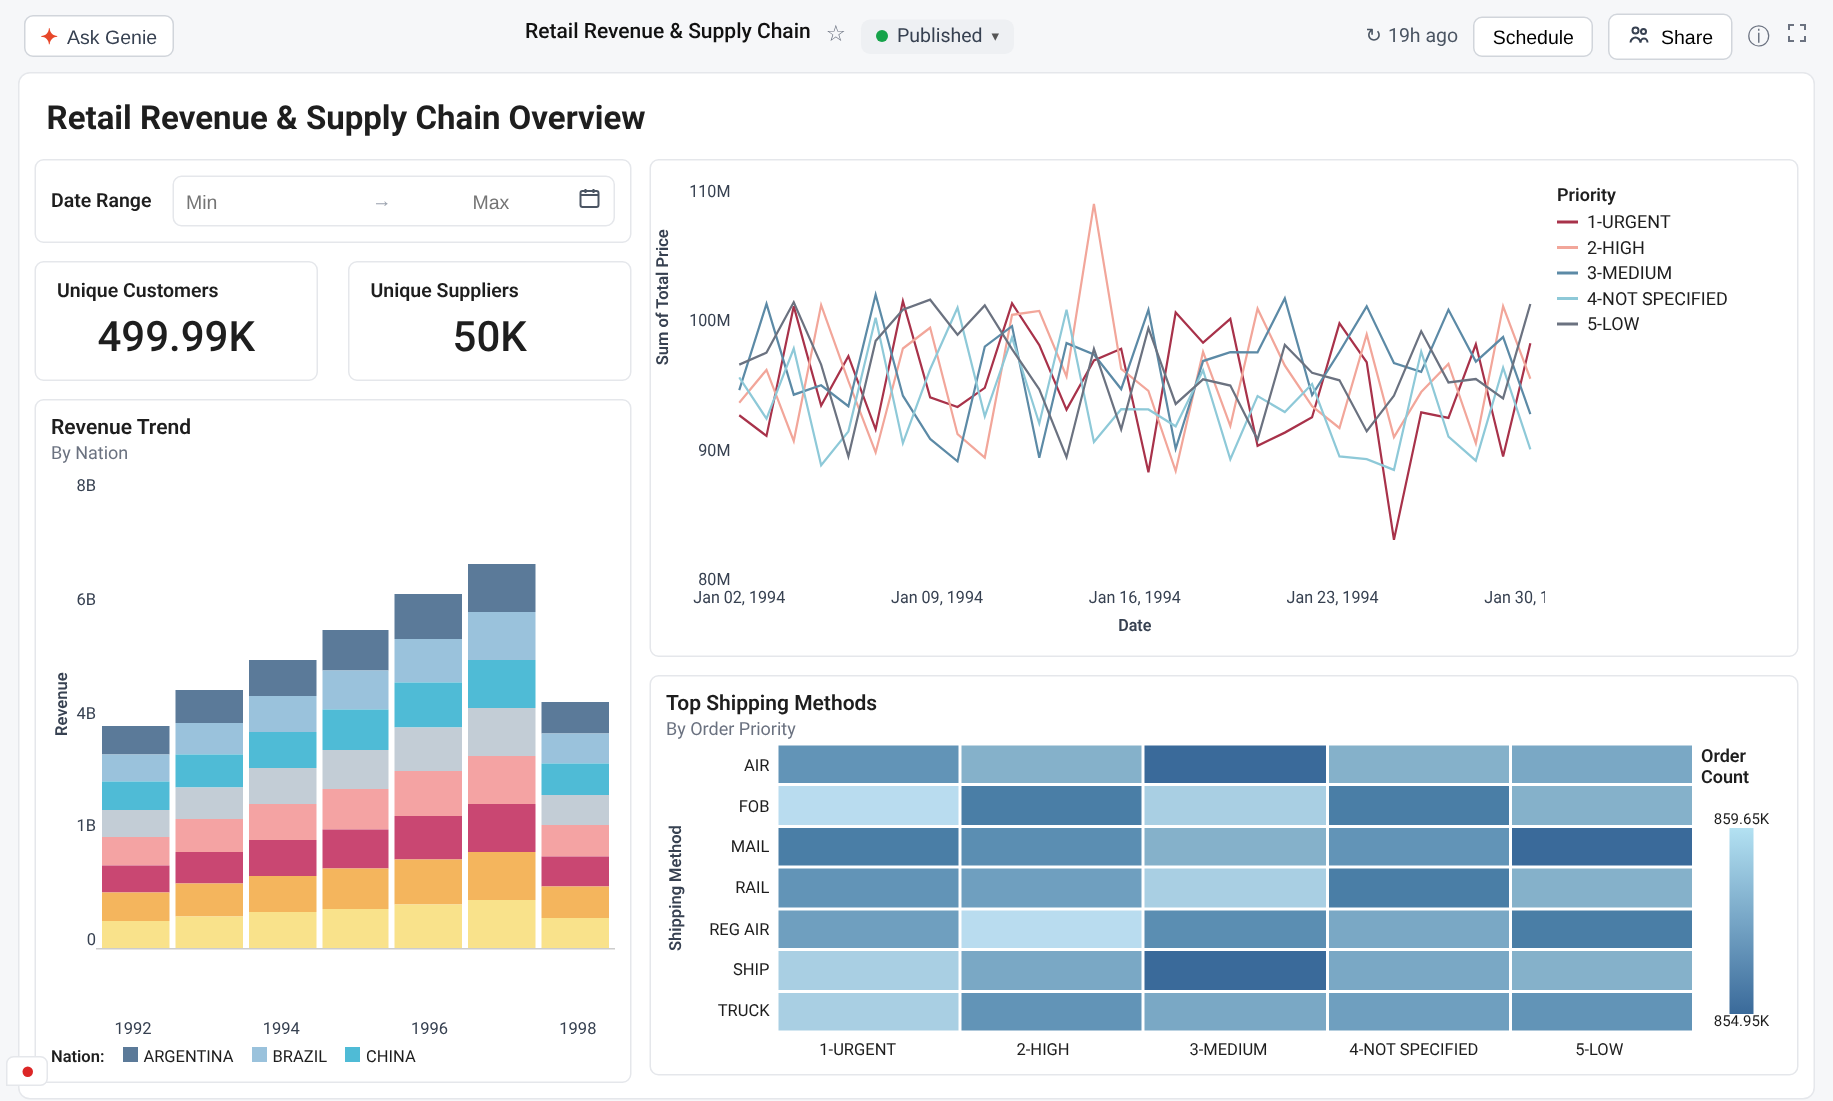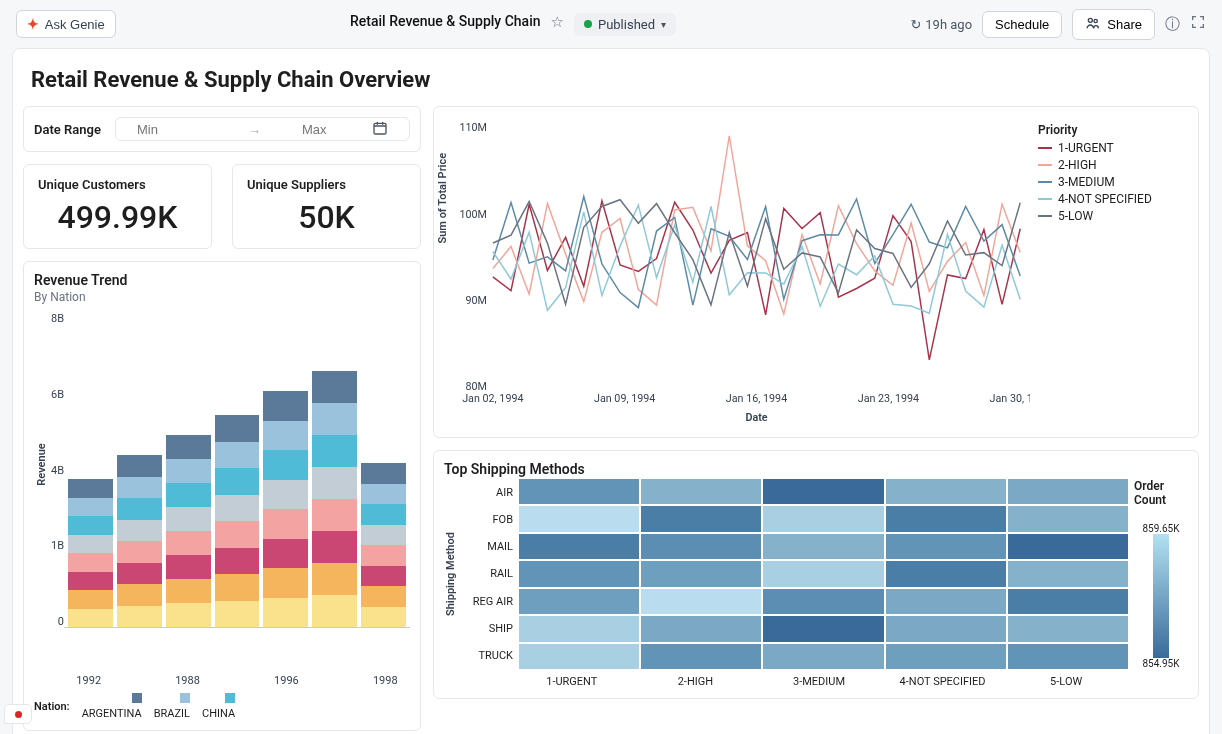--- a/index.html
+++ b/index.html
@@ -27,30 +27,30 @@
 .card { background:#fff; border:1px solid #e5e7eb; border-radius:8px; margin:0 12px 12px 12px; padding:18px 10px 10px 10px; }
 .page-title { font-size:22px; font-weight:700; margin: 0 0 14px 8px; }
 
 .grid { display:grid; grid-template-columns: 398px 1fr; gap:12px; }
 .panel { background:#fff; border:1px solid #e5e7eb; border-radius:6px; padding:10px; }
 .panel.noborder { border:none; padding:0; }
 
 
 .daterange { display:flex; align-items:center; gap:14px; }
 .dr-label { font-weight:600; font-size:13px; }
-.dr-ctrl { flex:1; display:flex; align-items:center; border:1px solid #e5e7eb; border-radius:6px; height:24px; padding:0 21px; color:#9ca3af; }
+.dr-ctrl { flex:1; display:flex; align-items:center; border:1px solid #e5e7eb; border-radius:6px; height:34px; padding:0 8px; color:#9ca3af; }
 .dr-ctrl input { border:none; outline:none; width:70px; font-size:13px; color:#9ca3af; background:transparent; }
 .arrow-thin { flex:1; text-align:center; color:#9ca3af; }
 .cal-icon { color:#4b5563; }
 
 
 .kpi-row { display:flex; gap:20px; }
 .kpi { flex:1; border:1px solid #e5e7eb; border-radius:6px; padding:12px 14px; }
 .kpi-label { font-weight:600; font-size:13px; margin-bottom:6px; }
-.kpi-value { font-size:32px; font-weight:500; text-align:center; }
+.kpi-value { font-size:28px; font-weight:500; text-align:center; }
 
 
 .panel-title { font-weight:600; font-size:14px; margin-bottom:2px; }
 .panel-sub { font-size:12px; color:#6b7280; margin-bottom:4px; }
 
 
 .rev-chart { position:relative; height:360px; display:flex; }
 .rev-yaxis { width:30px; display:flex; flex-direction:column; justify-content:space-between; align-items:flex-end; font-size:11px; color:#374151; height:320px; padding-top:4px; }
 .rev-yaxis span { display:block; }
 .rev-ylabel { position:absolute; left:-14px; top:150px; transform:rotate(-90deg); font-size:11px; color:#374151; font-weight:600; transform-origin:center; }
@@ -92,21 +92,21 @@
 .hm-cell { background:#6f9fbf; }
 .hm-xaxis { display:flex; font-size:11px; margin-top:6px; padding-left:66px; padding-right:60px; }
 .hm-xaxis span { flex:1; text-align:center; }
 .hm-scale { width:54px; display:flex; flex-direction:column; align-items:center; font-size:10px; }
 .hm-scale .bar { width:16px; height:180px; background:linear-gradient(#b3e1f2,#3a6a9a); }
 .hm-scale-title { font-weight:600; font-size:12px; margin-bottom:16px; }
 
 
 .rev-legend { display:flex; gap:12px; font-size:11px; align-items:center; margin-top:6px; flex-wrap:wrap; }
 .rev-legend .lg-label { font-weight:600; }
-.rev-legend .chip { display:flex; align-items:flex-end; gap:4px;flex-direction:column; }
+.rev-legend .chip { display:flex; align-items:flex-start; gap:4px; }
 .rev-legend .sw { width:10px; height:10px; }
 
 
 .alert-dot { position:fixed; left:4px; bottom:10px; width:28px; height:20px; background:#fff; border:1px solid #e5e7eb; border-radius:5px 5px 5px 0; display:flex; align-items:center; justify-content:center; }
 .alert-dot::after { content:""; width:7px; height:7px; background:#dc2626; border-radius:50%; }
 
 .left-col { display:flex; flex-direction:column; gap:12px; }
 .right-col { display:flex; flex-direction:column; gap:12px; }
 </style>
 </head>
@@ -268,21 +268,21 @@
                 <div class="seg c-seg5" style="height: 20.5px;"></div>
                 <div class="seg c-seg6" style="height: 20.5px;"></div>
                 <div class="seg c-seg7" style="height: 20.5px;"></div>
                 <div class="seg c-seg8" style="height: 20.5px;"></div>
               </div>
             </div>
         </div>
         <div class="rev-xaxis" id="rev-xaxis">
             <span>1992</span>
             <span></span>
-            <span>1988</span>
+            <span>1994</span>
             <span></span>
             <span>1996</span>
             <span></span>
             <span>1998</span>
           </div>
         <div class="rev-legend">
           <span class="lg-label">Nation:</span>
           <span class="chip">
               <span class="sw c-argentina"></span>
               <span>ARGENTINA</span>
@@ -344,20 +344,21 @@
             <div class="lg-item">
                 <span class="lg-sw c-low"></span>
                 <span>5-LOW</span>
               </div>
           </div>
         </div>
       </div>
 
       <div class="panel">
         <div class="panel-title">Top Shipping Methods</div>
+        <div class="panel-sub">By Order Priority</div>
         <div class="heatmap-wrap">
           <div class="hm-ylabel">Shipping Method</div>
           <div class="hm-yticks" id="hm-yticks">
               <div>AIR</div>
               <div>FOB</div>
               <div>MAIL</div>
               <div>RAIL</div>
               <div>REG AIR</div>
               <div>SHIP</div>
               <div>TRUCK</div>

